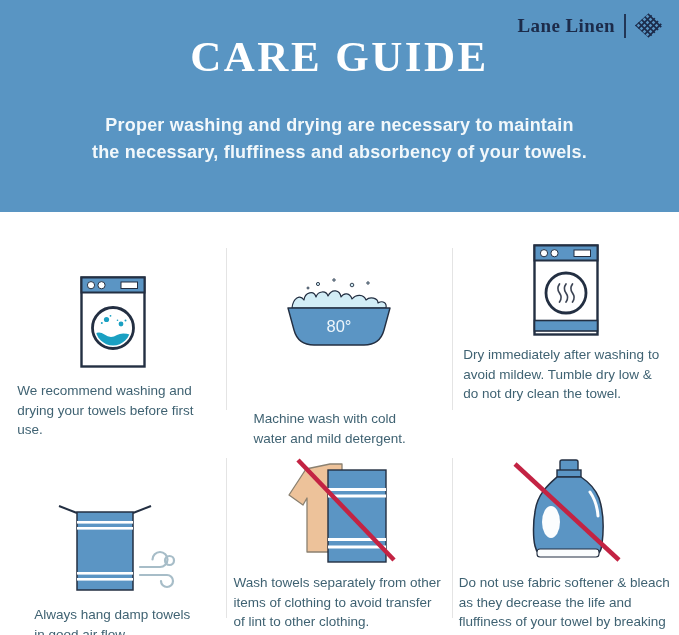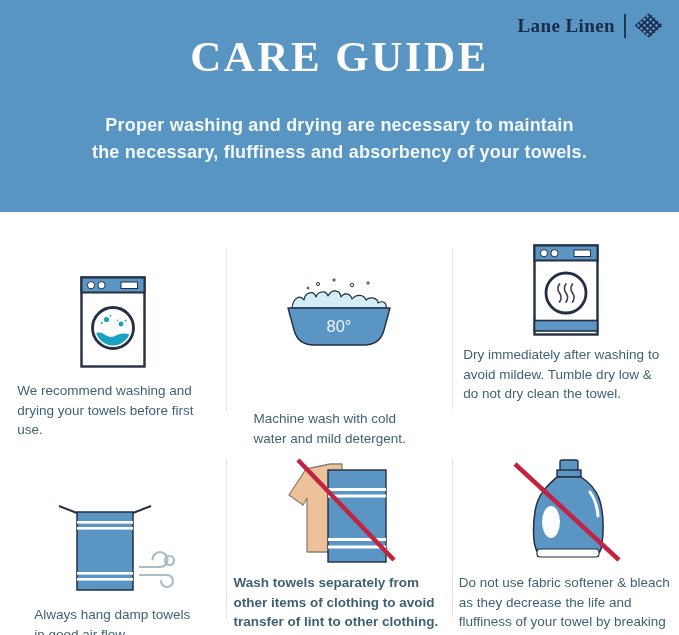--- a/index.html
+++ b/index.html
@@ -45,21 +45,21 @@
     height:108px; display:flex; align-items:flex-end; justify-content:center;
     margin-bottom:9px;
   }
   .caption {
     font-size:13.5px; line-height:1.45; color:#3f6272; text-align:left;
   }
   .w1 { max-width:192px; }
   .w2 { max-width:172px;margin-top:44px; }
   .w3 { max-width:158px; }
   .w4 { max-width:205px; }
-  .w5 { max-width:212px;font-weight:bold; }
+  .w5 { max-width:212px; }
   .w6 { max-width:214px; }
   .v-divider {
     position:absolute; width:1px; background:#e4e4e4;
   }
   .vd-r1 { top:36px; height:162px; }
   .vd-r2 { top:246px; height:160px; }
   .vd-c1 { left:226px; }
   .vd-c2 { left:452px; }
 </style>
 </head>

